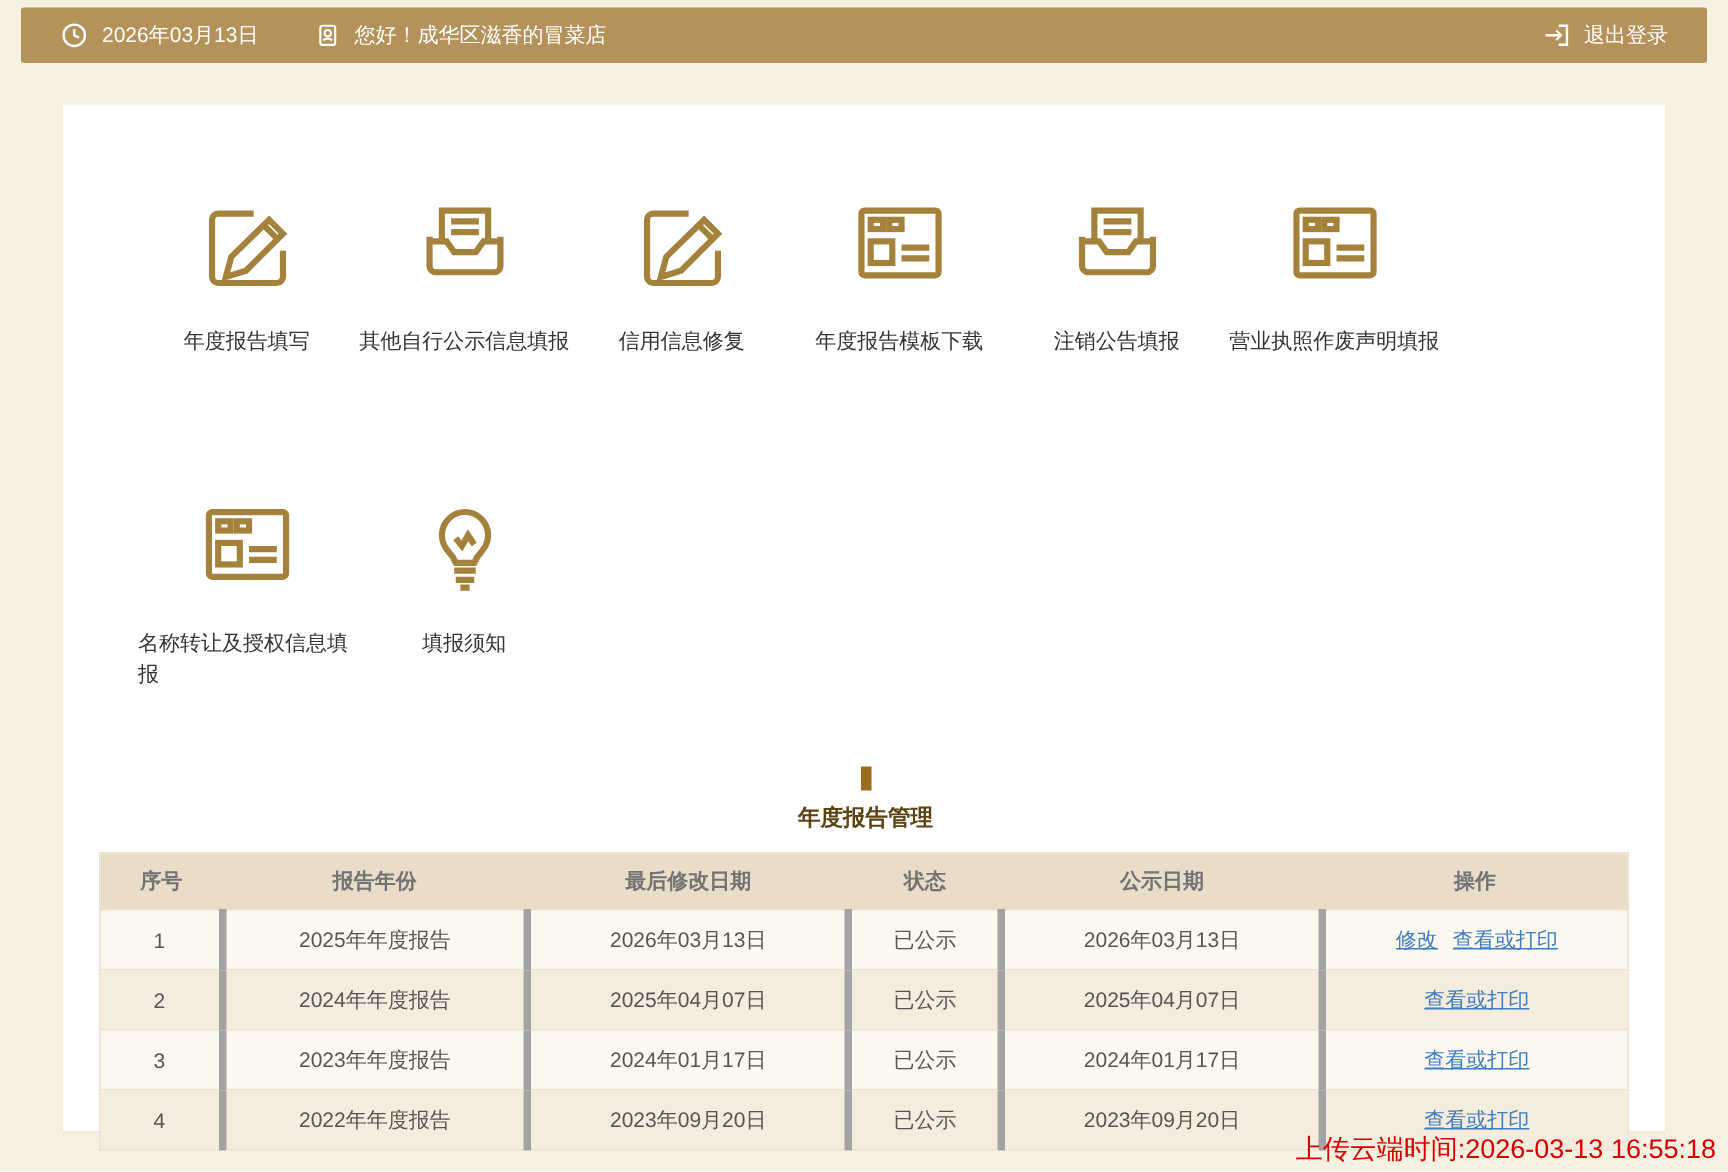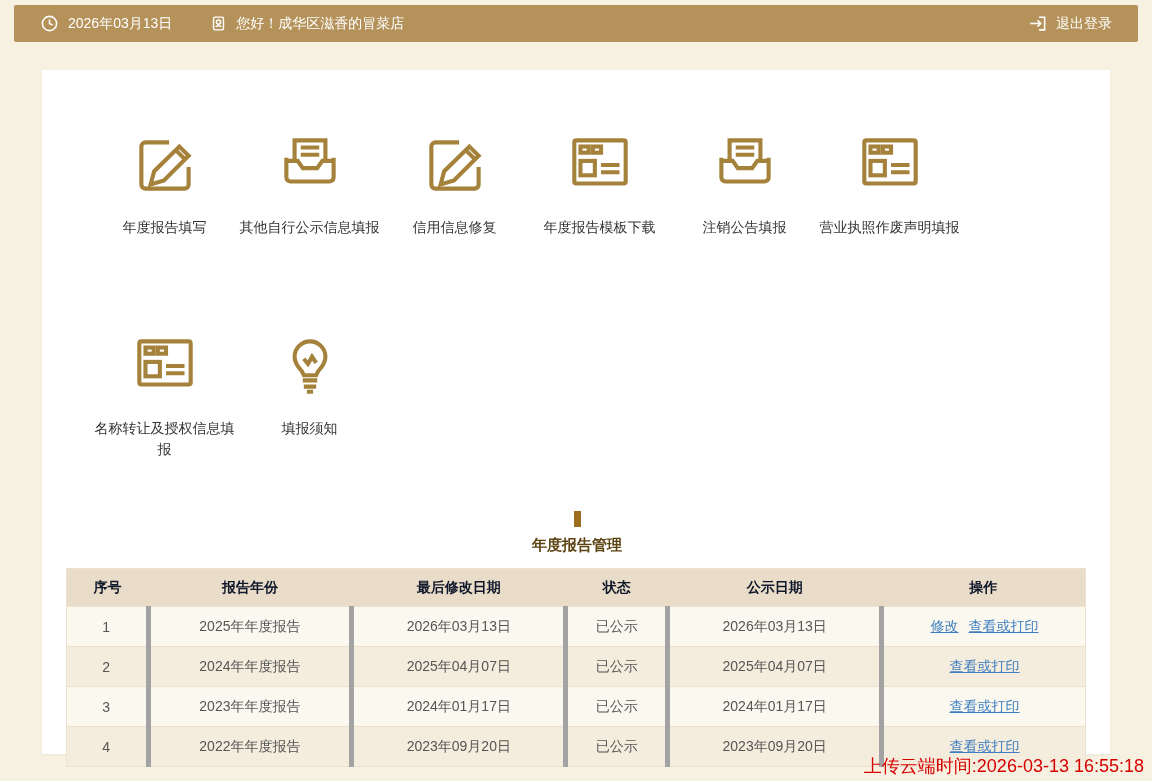--- a/index.html
+++ b/index.html
@@ -35,35 +35,34 @@
     height:684px;
     padding:56px 24px 0;
     box-shadow:0 1px 3px rgba(0,0,0,.05);
   }
   .grid { display:flex; flex-wrap:wrap; padding-left:26px; }
   .grid-item {
     width:145px;
     display:flex;
     flex-direction:column;
     align-items:center;
-    text-align:center;
     cursor:pointer;
   }
   .grid .row1 { margin-bottom:88px; }
   .grid .row2 { margin-bottom:46px; }
   .gi-icon { width:76px; height:76px; color:#a5823b; display:flex; align-items:center; justify-content:center; margin-bottom:15px; }
   .gi-icon svg { width:74px; height:74px; stroke:currentColor; fill:none; stroke-width:4; stroke-linejoin:miter; }
   .gi-label { font-size:14px; color:#333; line-height:1.55; }
   
   .section-title { display:flex; align-items:center; gap:9px; margin:4px 0 13px 2px;flex-direction:column; }
   .title-mark { width:7px; height:16px; background:#9c6d1c; }
   .section-title h2 { font-size:15px; color:#5c4312; font-weight:bold; }
   
   table { width:100%; border-collapse:collapse; font-size:14px; border:1px solid #eade1eb; border:1px solid #ece2cf; }
-  thead th { background:#e9ddca; color:#0f172a; font-weight:bold; height:38px; text-align:center; }
+  thead th { background:#e9ddca; color:#737373; font-weight:bold; height:38px; text-align:center; }
   tbody td {
     height:40px;
     text-align:center;
     color:#555;
     border-top:1px solid #ece2cf;
     border-left:5px solid #a3a3a3;
   }
   tbody td:first-child { border-left:none; }
   tbody tr:nth-child(odd)  { background:#fbf8f0; }
   tbody tr:nth-child(even) { background:#f4ecdd; }

